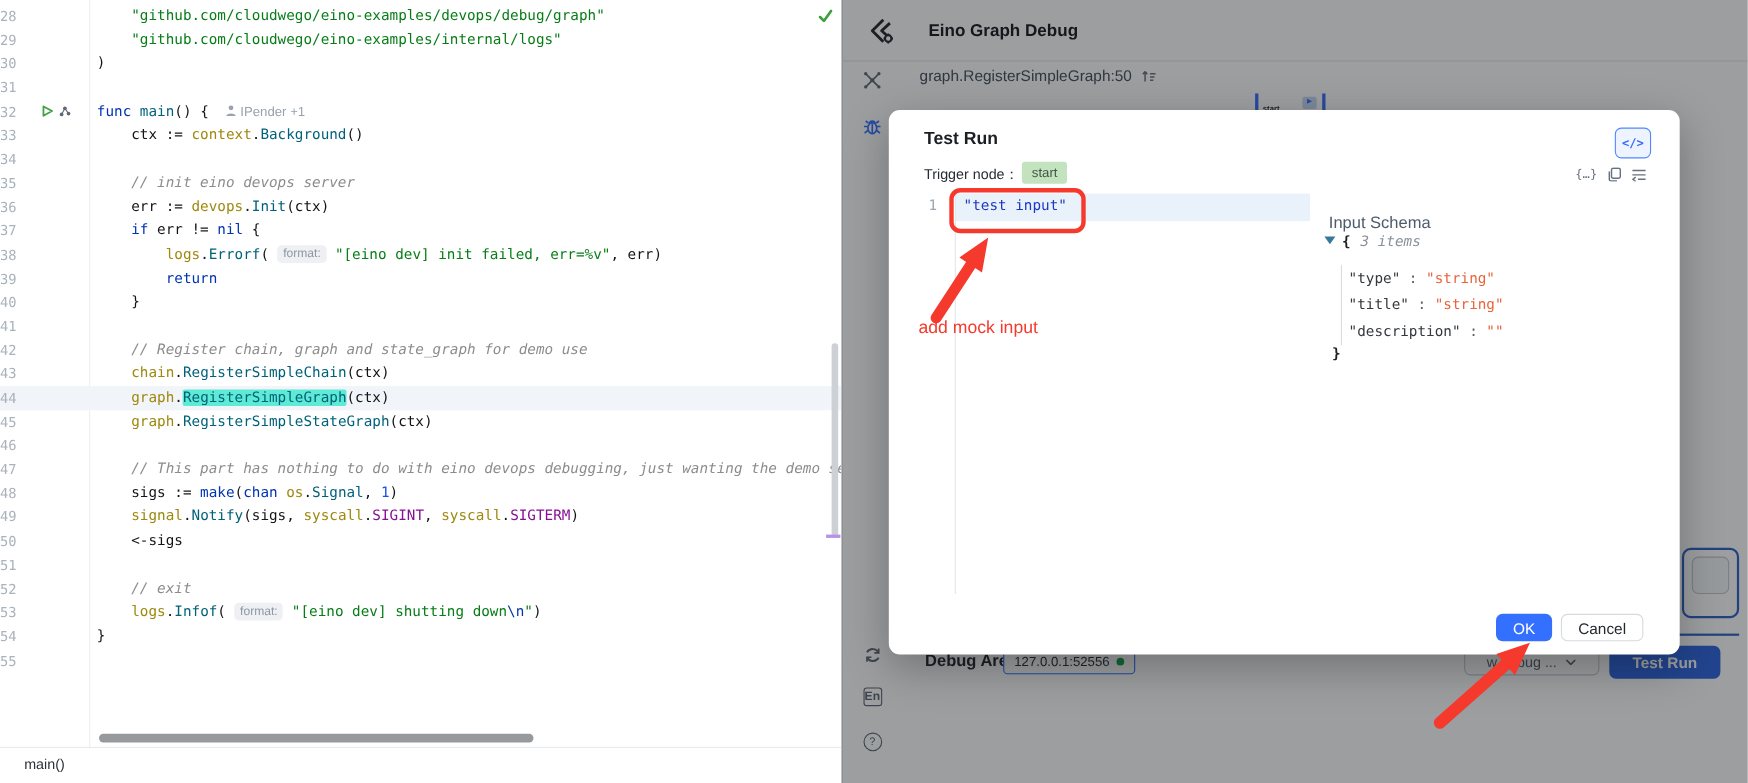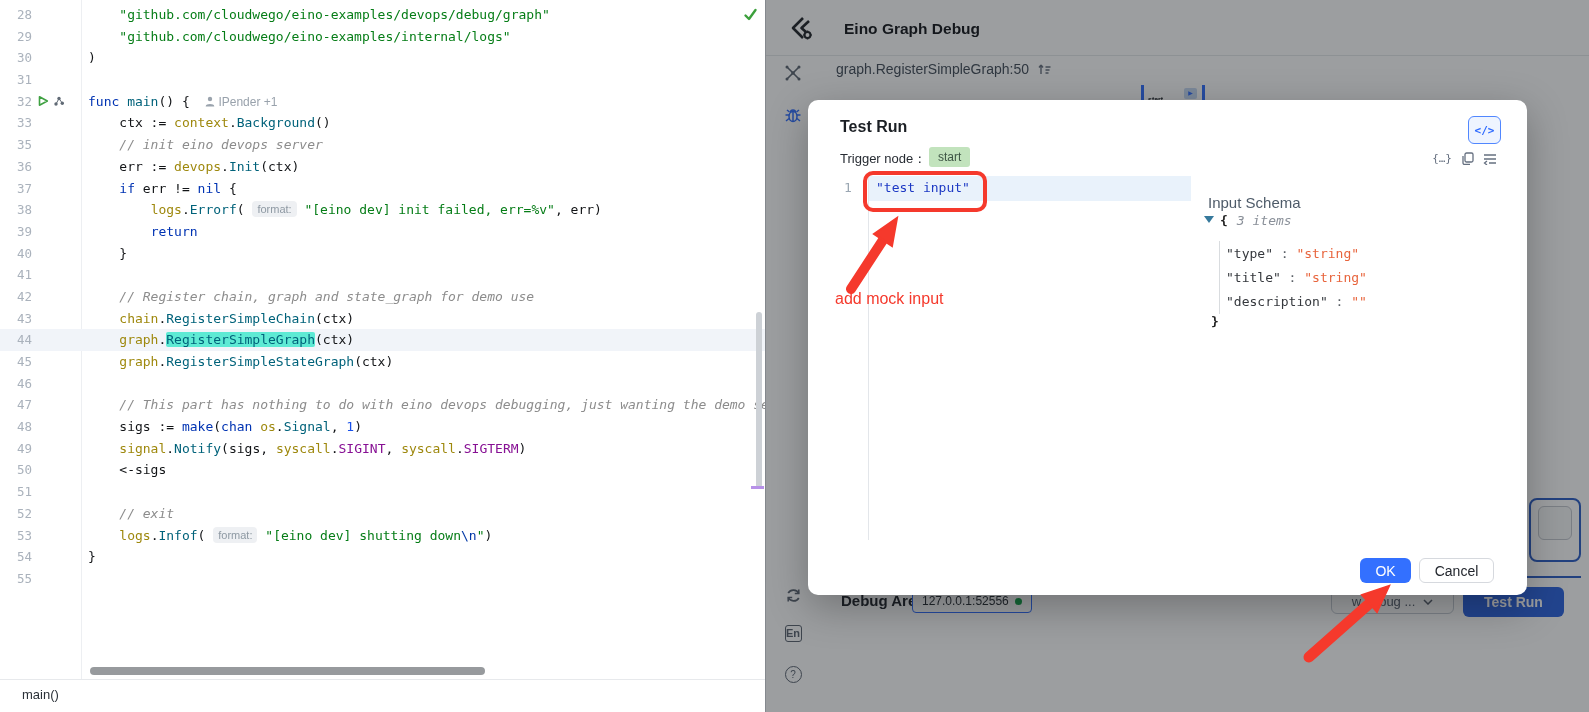--- a/index.html
+++ b/index.html
@@ -5,21 +5,21 @@
   html,body{margin:0;padding:0;background:#e8e8e8;}
   .stage{position:relative;width:1589px;height:712px;background:#fff;overflow:hidden;
          font-family:"Liberation Sans",sans-serif;}
   
   .editor{position:absolute;left:0;top:0;width:765px;height:712px;background:#fff;overflow:hidden;}
   .gutter-sep{position:absolute;left:81px;top:0;height:679px;width:1px;background:#edeff2;}
   .code-lines{position:absolute;left:0;top:4px;right:0;}
   .code-row{position:relative;height:21.7px;line-height:21.7px;
             font-family:"DejaVu Sans Mono",monospace;font-size:13px;white-space:pre;overflow:hidden;}
   .code-row.hl{background:#f1f4f9;}
-  .ln{position:absolute;left:0;top:0;width:32px;text-align:right;color:#aab2bc;font-size:12.5px;}
+  .ln{position:absolute;left:0;top:0;width:32px;color:#aab2bc;font-size:12.5px;}
   .code{position:absolute;left:88px;top:0;}
   .gi{position:absolute;left:37px;top:4px;display:flex;gap:4px;align-items:center;}
   .s-pl{color:#121417;}
   .s-kw{color:#0033b3;}
   .s-pkg{color:#9e880d;}
   .s-fn{color:#00627a;}
   .s-fnhl{color:#00627a;background:#5eead4;border-radius:2px;}
   .s-str{color:#067d17;}
   .s-esc{color:#0037a6;}
   .s-cm{color:#8c8c8c;font-style:italic;}
@@ -130,20 +130,21 @@
                 <circle cx="9.3" cy="8.2" r="1.7"></circle>
               </g>
               <path d="M3 9 L6 3.5 L9.3 8.2" stroke="#606a75" stroke-width="1" fill="none"></path>
             </svg></span><span class="code"><span class="s-kw">func </span><span class="s-fn">main</span><span class="s-pl">() {  </span><span class="s-hint"><svg width="10" height="11" viewBox="0 0 10 11">
                 <g fill="#9aa3ad">
                   <circle cx="5" cy="3" r="2.2"></circle>
                   <path d="M0.7 10.5 C0.7 7.3 9.3 7.3 9.3 10.5 Z"></path>
                 </g>
               </svg>IPender +1</span></span></div>
         <div class="code-row"><span class="ln">33</span><span class="code"><span class="s-pl">    ctx := </span><span class="s-pkg">context</span><span class="s-pl">.</span><span class="s-fn">Background</span><span class="s-pl">()</span></span></div>
+        <div class="code-row"><span class="ln">34</span><span class="code"></span></div>
         <div class="code-row"><span class="ln">35</span><span class="code"><span class="s-pl">    </span><span class="s-cm">// init eino devops server</span></span></div>
         <div class="code-row"><span class="ln">36</span><span class="code"><span class="s-pl">    err := </span><span class="s-pkg">devops</span><span class="s-pl">.</span><span class="s-fn">Init</span><span class="s-pl">(ctx)</span></span></div>
         <div class="code-row"><span class="ln">37</span><span class="code"><span class="s-pl">    </span><span class="s-kw">if</span><span class="s-pl"> err != </span><span class="s-kw">nil</span><span class="s-pl"> {</span></span></div>
         <div class="code-row"><span class="ln">38</span><span class="code"><span class="s-pl">        </span><span class="s-pkg">logs</span><span class="s-pl">.</span><span class="s-fn">Errorf</span><span class="s-pl">( </span><span class="s-chip">format:</span><span class="s-pl"> </span><span class="s-str">"[eino dev] init failed, err=%v"</span><span class="s-pl">, err)</span></span></div>
         <div class="code-row"><span class="ln">39</span><span class="code"><span class="s-pl">        </span><span class="s-kw">return</span></span></div>
         <div class="code-row"><span class="ln">40</span><span class="code"><span class="s-pl">    }</span></span></div>
         <div class="code-row"><span class="ln">41</span><span class="code"></span></div>
         <div class="code-row"><span class="ln">42</span><span class="code"><span class="s-pl">    </span><span class="s-cm">// Register chain, graph and state_graph for demo use</span></span></div>
         <div class="code-row"><span class="ln">43</span><span class="code"><span class="s-pl">    </span><span class="s-pkg">chain</span><span class="s-pl">.</span><span class="s-fn">RegisterSimpleChain</span><span class="s-pl">(ctx)</span></span></div>
         <div class="code-row hl"><span class="ln">44</span><span class="code"><span class="s-pl">    </span><span class="s-pkg">graph</span><span class="s-pl">.</span><span class="s-fnhl">RegisterSimpleGraph</span><span class="s-pl">(ctx)</span></span></div>

